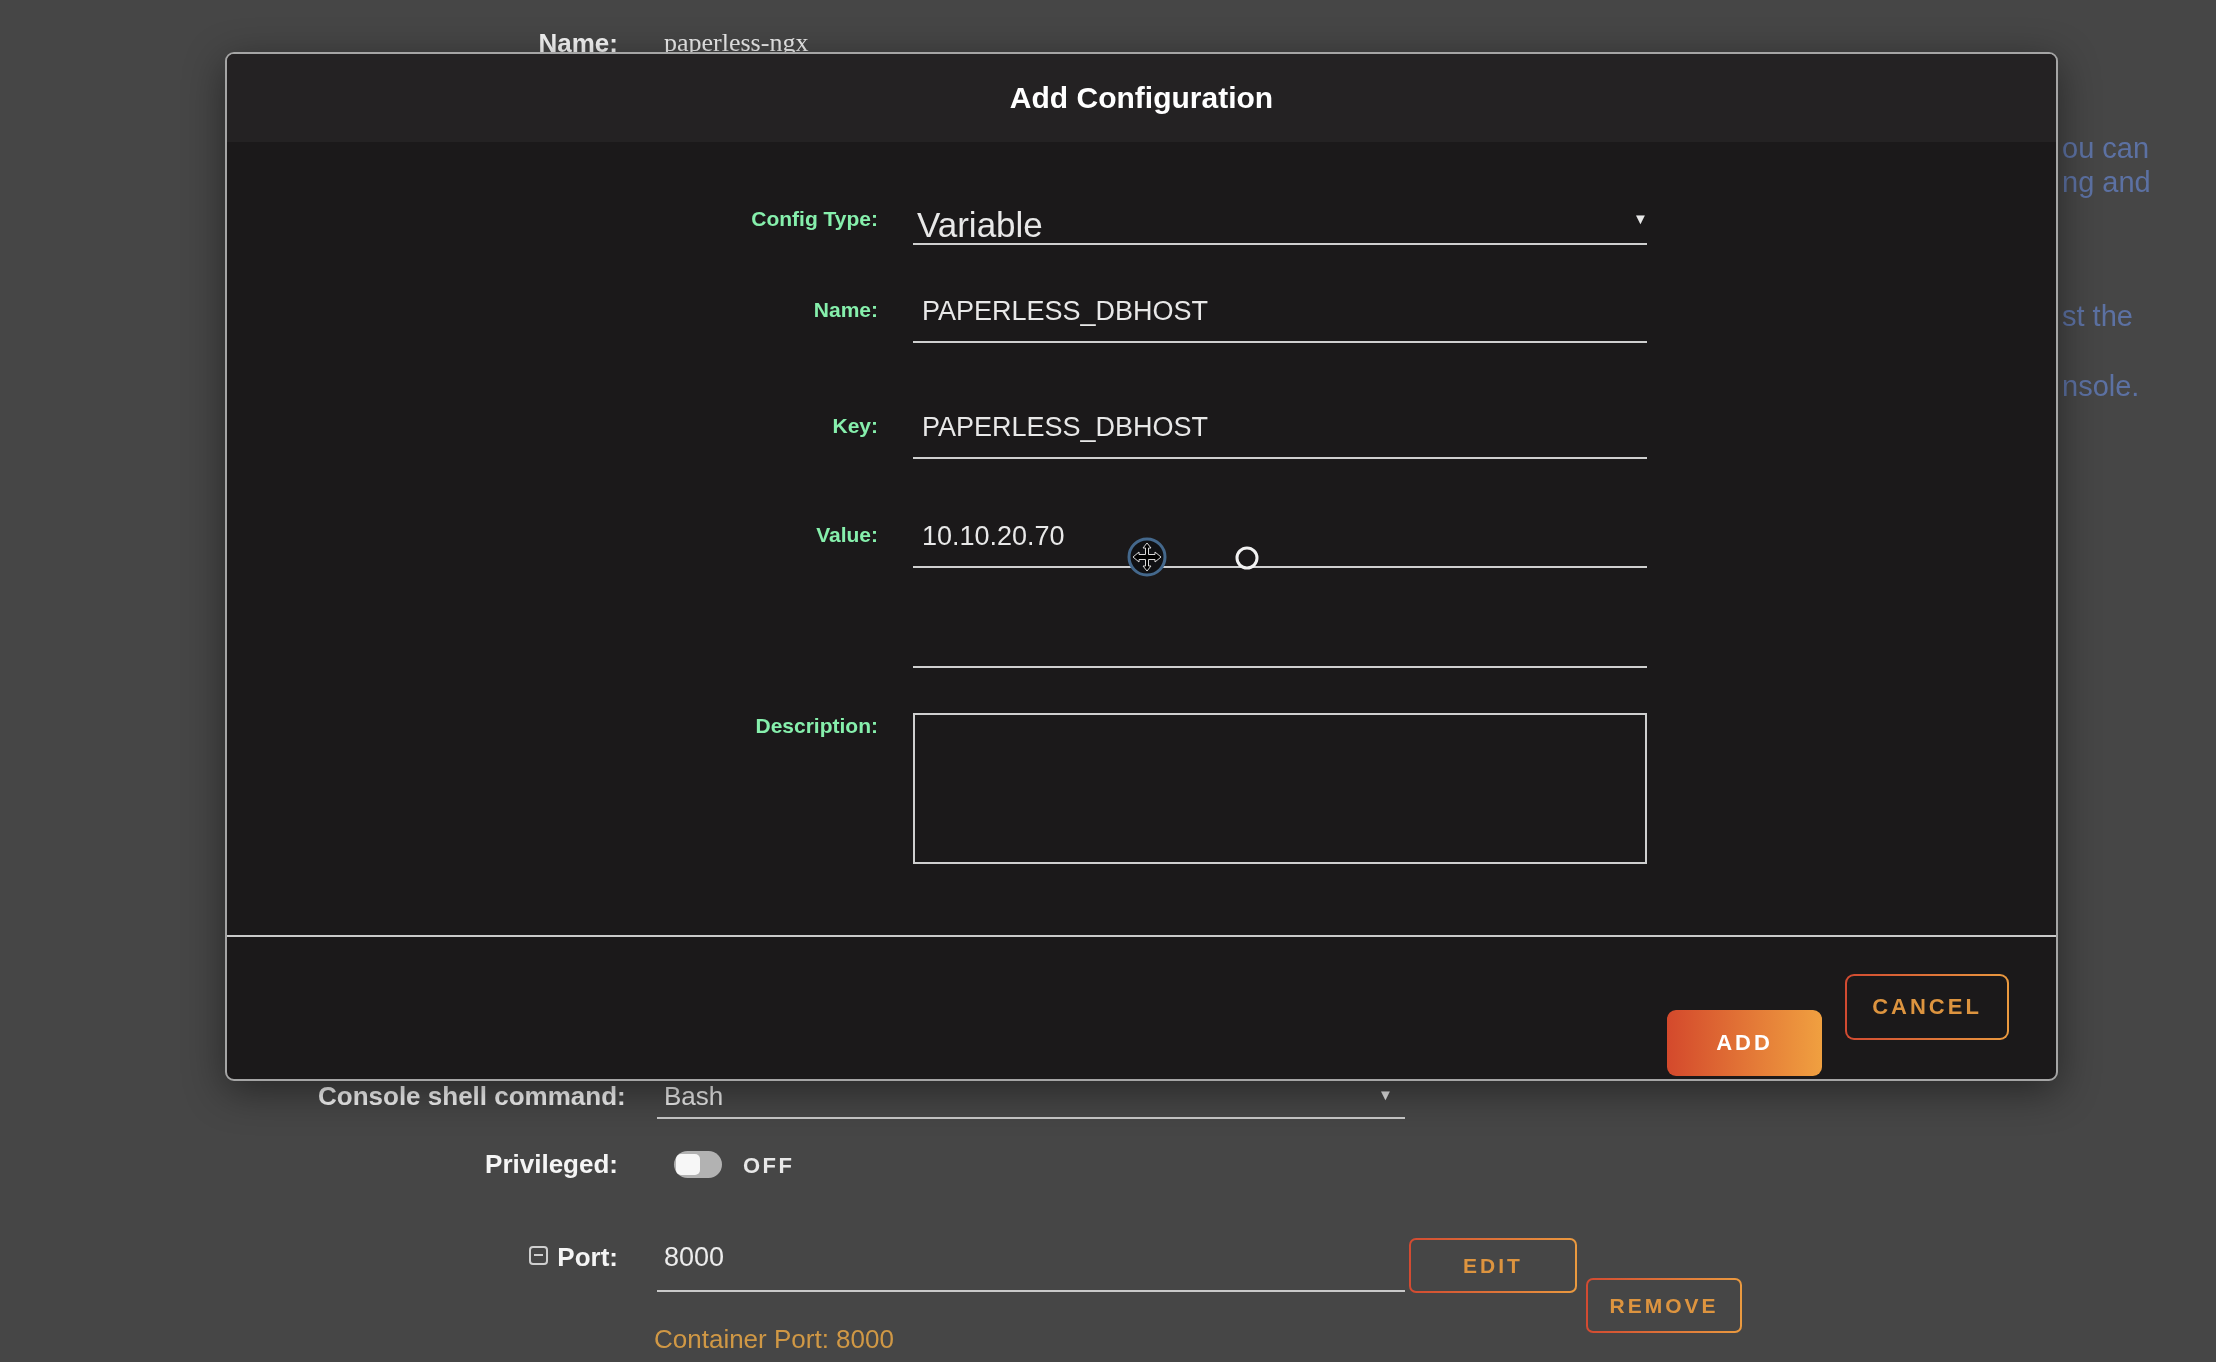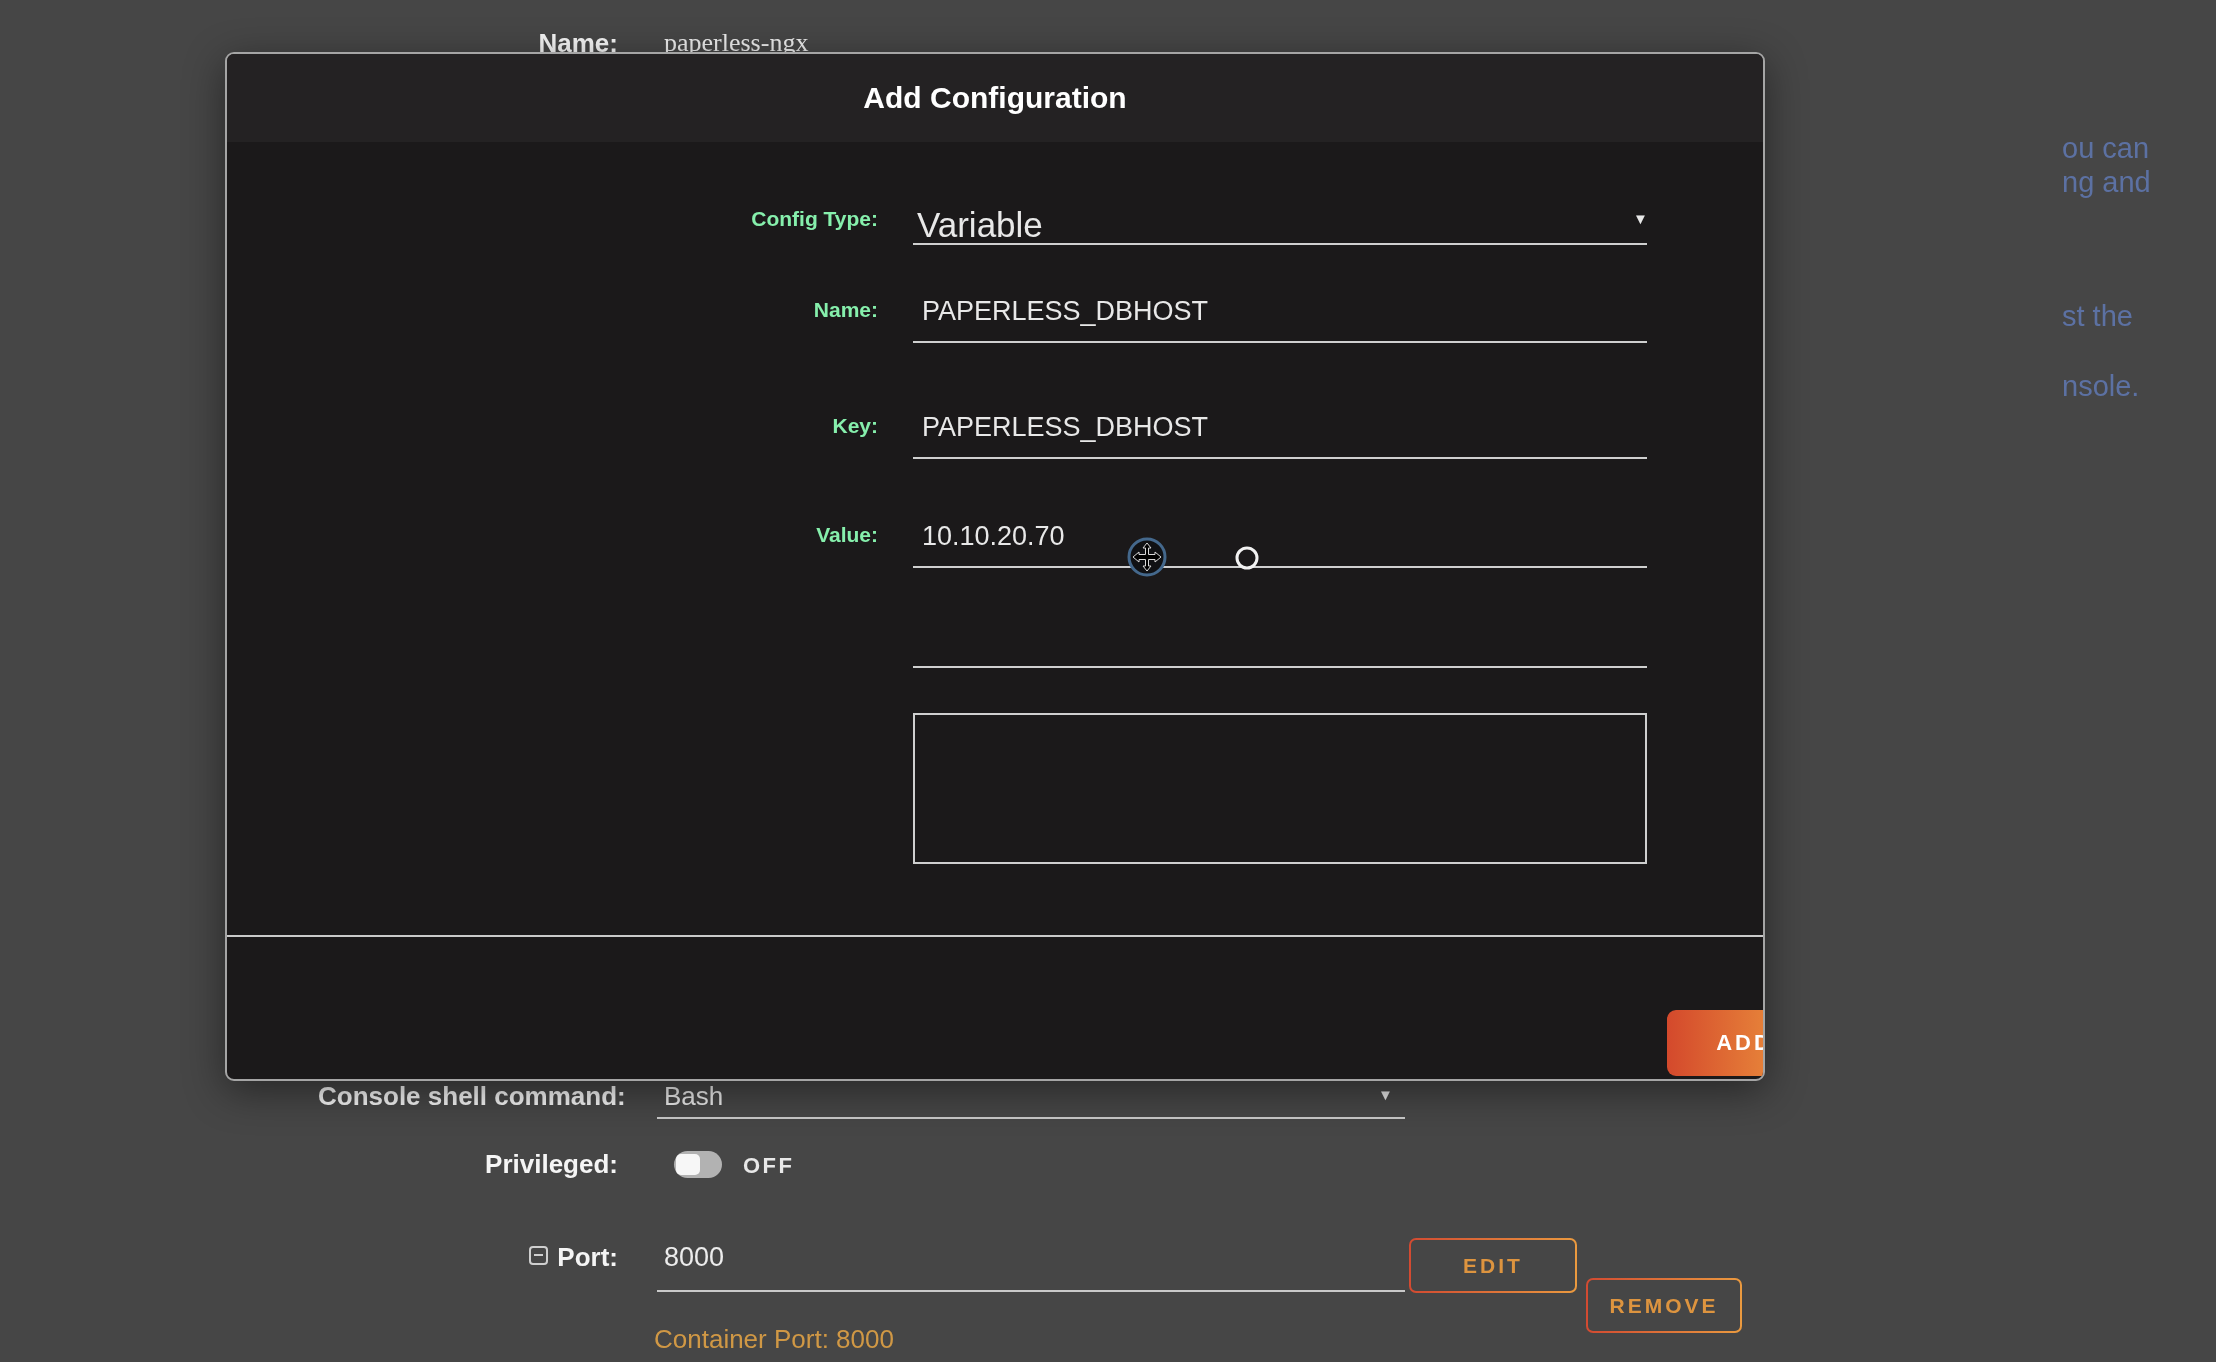--- a/index.html
+++ b/index.html
@@ -46,21 +46,21 @@
                linear-gradient(90deg,#d24a31,#eb9a3f) border-box;
     cursor:pointer;
   }
   .btn-outline.on-modal{
     background:linear-gradient(#1b191a,#1b191a) padding-box,
                linear-gradient(90deg,#d24a31,#eb9a3f) border-box;
   }
 
   
   .modal{
-    position:absolute;left:225px;top:52px;width:1540px;height:1029px;
+    position:absolute;left:225px;top:52px;width:1833px;height:1029px;
     background:#1b191a;border:2px solid #a5a5a5;border-radius:9px;
     box-sizing:border-box;overflow:hidden;
     box-shadow:0 10px 40px rgba(0,0,0,.45);
   }
   .modal-header{
     position:absolute;left:0;top:0;width:100%;height:88px;background:#242223;
     display:flex;align-items:center;justify-content:center;
   }
   .modal-title{font-size:30px;font-weight:bold;color:#ffffff;}
   .m-label{
@@ -145,20 +145,21 @@
     <input class="m-input" style="top: 237px;" value="PAPERLESS_DBHOST">
 
     <div class="m-label" style="top:360px;">Key:</div>
     <input class="m-input" style="top: 353px;" value="PAPERLESS_DBHOST">
 
     <div class="m-label" style="top:469px;">Value:</div>
     <input class="m-input" style="top: 462px;" value="10.10.20.70">
 
     <input class="m-input" style="top: 562px;" value="">
 
+    <div class="m-label" style="top:660px;">Description:</div>
     <textarea class="m-textarea" value="" style=""></textarea>
 
     <div class="m-separator"></div>
 
     <button class="btn-add">ADD</button>
     <button class="btn-outline on-modal btn-cancel">CANCEL</button>
   </div>
 
   <svg class="cursor-svg" style="left:1126px;top:536px;" width="42" height="42" viewBox="0 0 42 42">
     <circle cx="21" cy="21" r="18" fill="#101114" stroke="#44688c" stroke-width="3"></circle>

